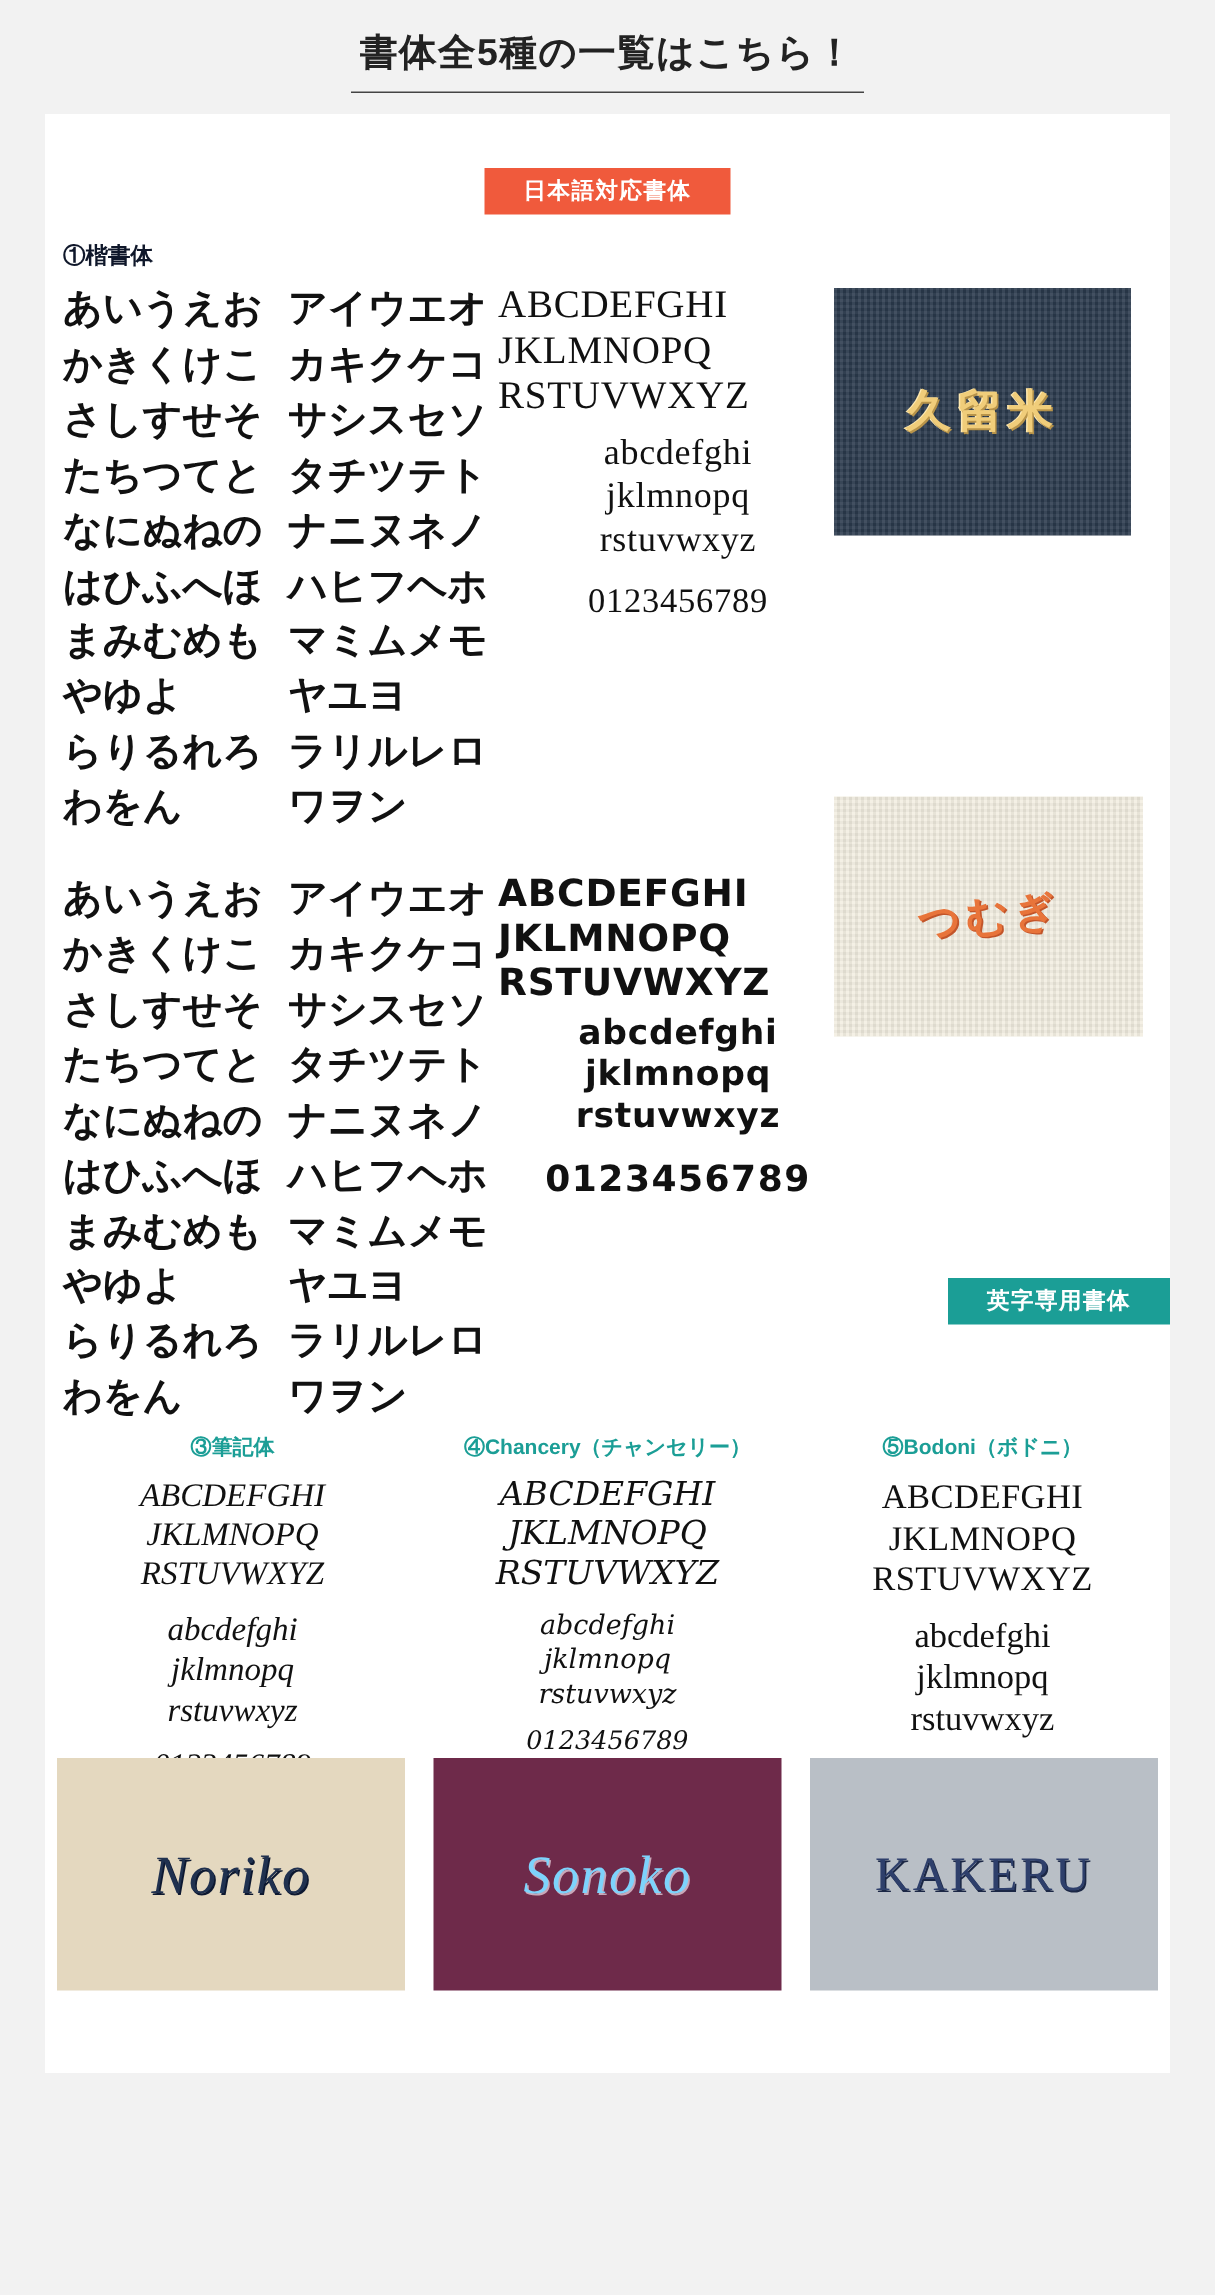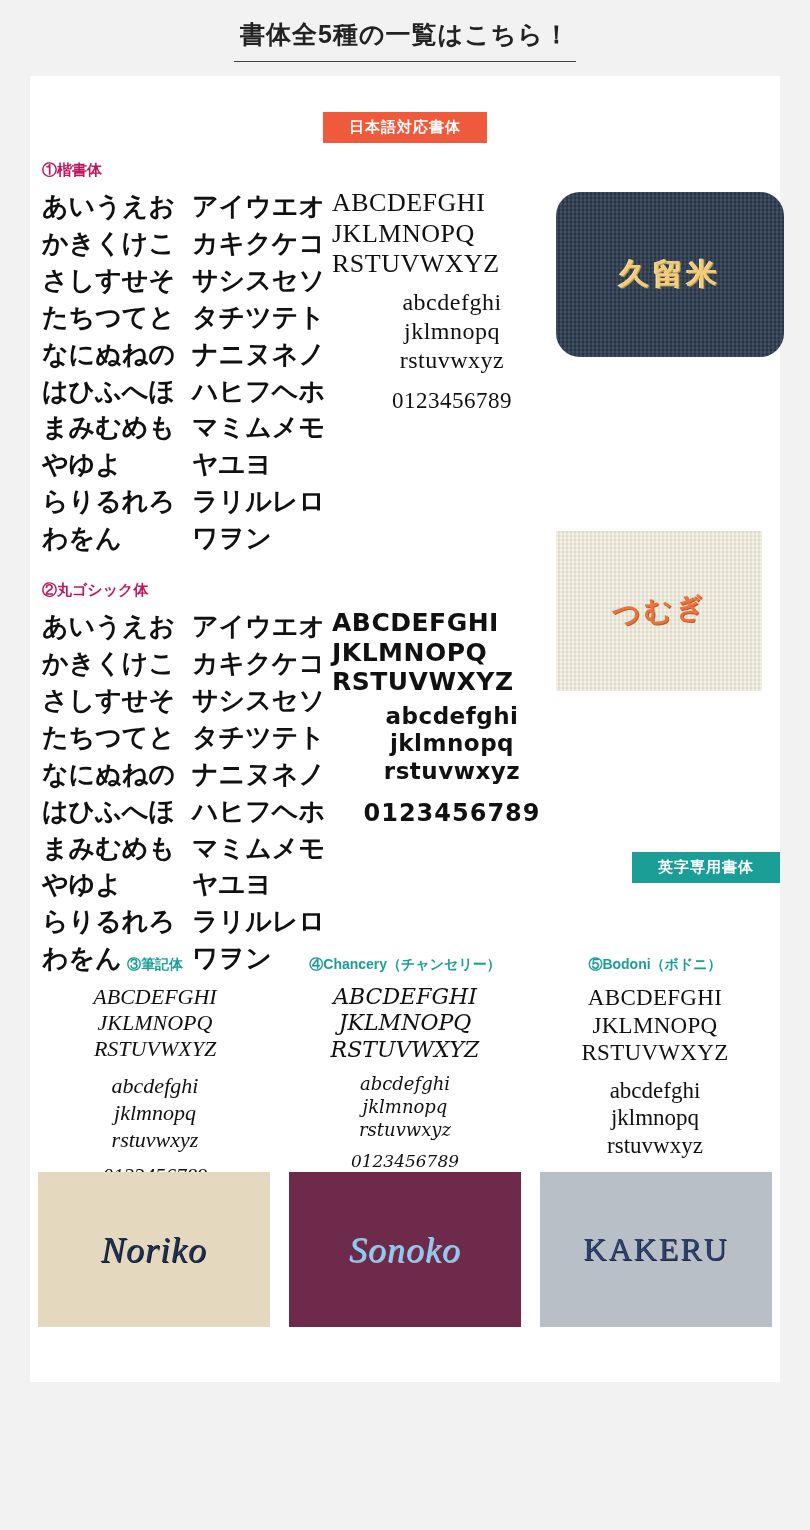--- a/index.html
+++ b/index.html
@@ -55,21 +55,21 @@
   }
   .banner.jp { background: #f05a3c; font-family: Liberation Serif, serif; }
   .banner.en { background: #1b9e96; }
 
   
   .font-label {
     font-size: 15px;
     font-weight: bold;
     margin-left: 12px;
   }
-  .font-label.jp-color { color: #be185d; }
+  .font-label.jp-color { color: #0f172a; }
 
   .row {
     display: flex;
     align-items: flex-start;
   }
 
   .kana-col {
     font-size: 26px;
     line-height: 1.42;
     color: #111;
@@ -153,23 +153,22 @@
     opacity: 0.5;
     background-image:
       repeating-linear-gradient(90deg, rgba(255,255,255,.14) 0 2px, rgba(0,0,0,.10) 2px 4px),
       repeating-linear-gradient(0deg, rgba(255,255,255,.10) 0 2px, rgba(0,0,0,.08) 2px 4px);
   }
 
   
   #sample-kaisho {
     position: absolute;
     left: 526px; top: 116px;
-    width: 228px; height: 165px;
+    width: 198px; height: 165px;
     background: #2b3a4d;
-    border-radius: 24px;
   }
   #sample-kaisho .stitch {
     font-family: "DejaVu Serif", serif;
     font-weight: bold;
     font-size: 30px;
     color: #f0cd7a;
     letter-spacing: 4px;
     text-shadow: 1px 1px 0 #b8944a, -1px 0 0 #ffe9b0;
   }
 
@@ -372,21 +371,20 @@
         </div>
       </div>
     </div>
 
     <div class="swatch" id="sample-kaisho">
       <div class="tex"></div>
       <div class="stitch">久留米</div>
     </div>
 
     <div style="margin-top:24px;">
-      <div class="font-label jp-color">②丸ゴシック体</div>
       <div class="row" style="margin-top:8px; padding-left:12px;">
         <div class="kana-col gothic" style="width:150px;">あいうえお
 かきくけこ
 さしすせそ
 たちつてと
 なにぬねの
 はひふへほ
 まみむめも
 やゆよ
 らりるれろ

